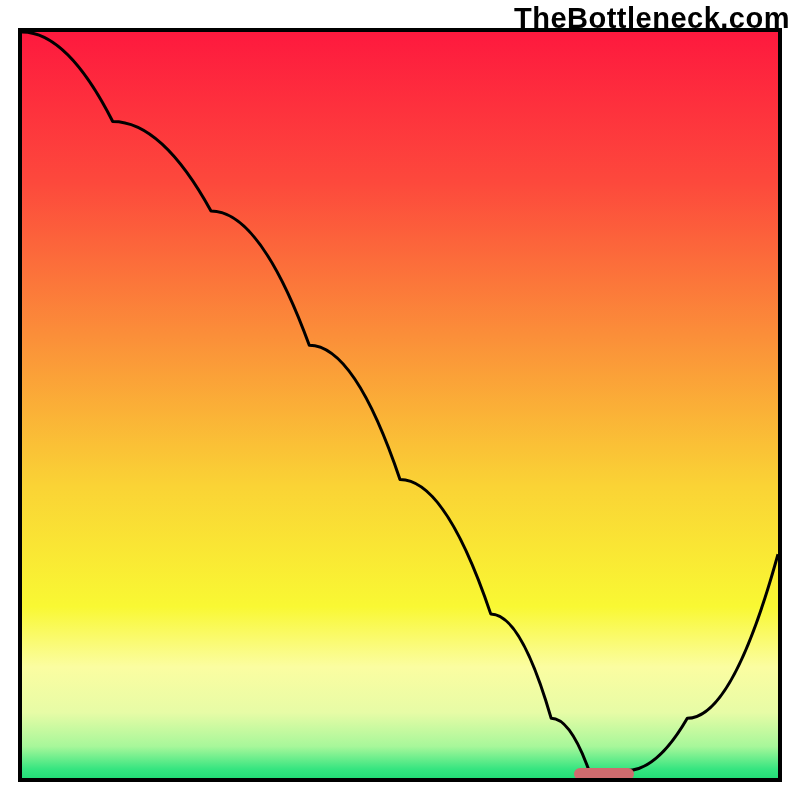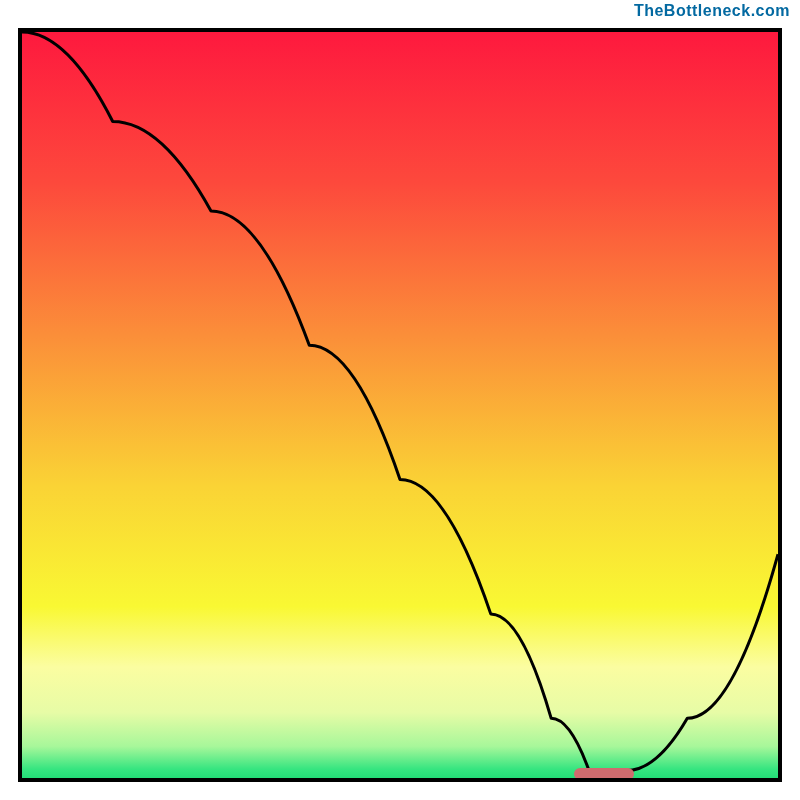--- a/index.html
+++ b/index.html
@@ -8,23 +8,23 @@
     width: 800px;
     height: 800px;
     font-family: Arial, Helvetica, sans-serif;
     background: #ffffff;
     position: relative;
   }
   .watermark {
     position: absolute;
     top: 2px;
     right: 10px;
-    font-size: 16px;
+    font-size: 29px;
     font-weight: bold;
-    color: #0369a1;
+    color: #000000;
     z-index: 10;
     letter-spacing: 0.5px;
   }
   .frame {
     position: absolute;
     top: 28px;
     left: 18px;
     width: 764px;
     height: 754px;
     border: 4px solid #000;

